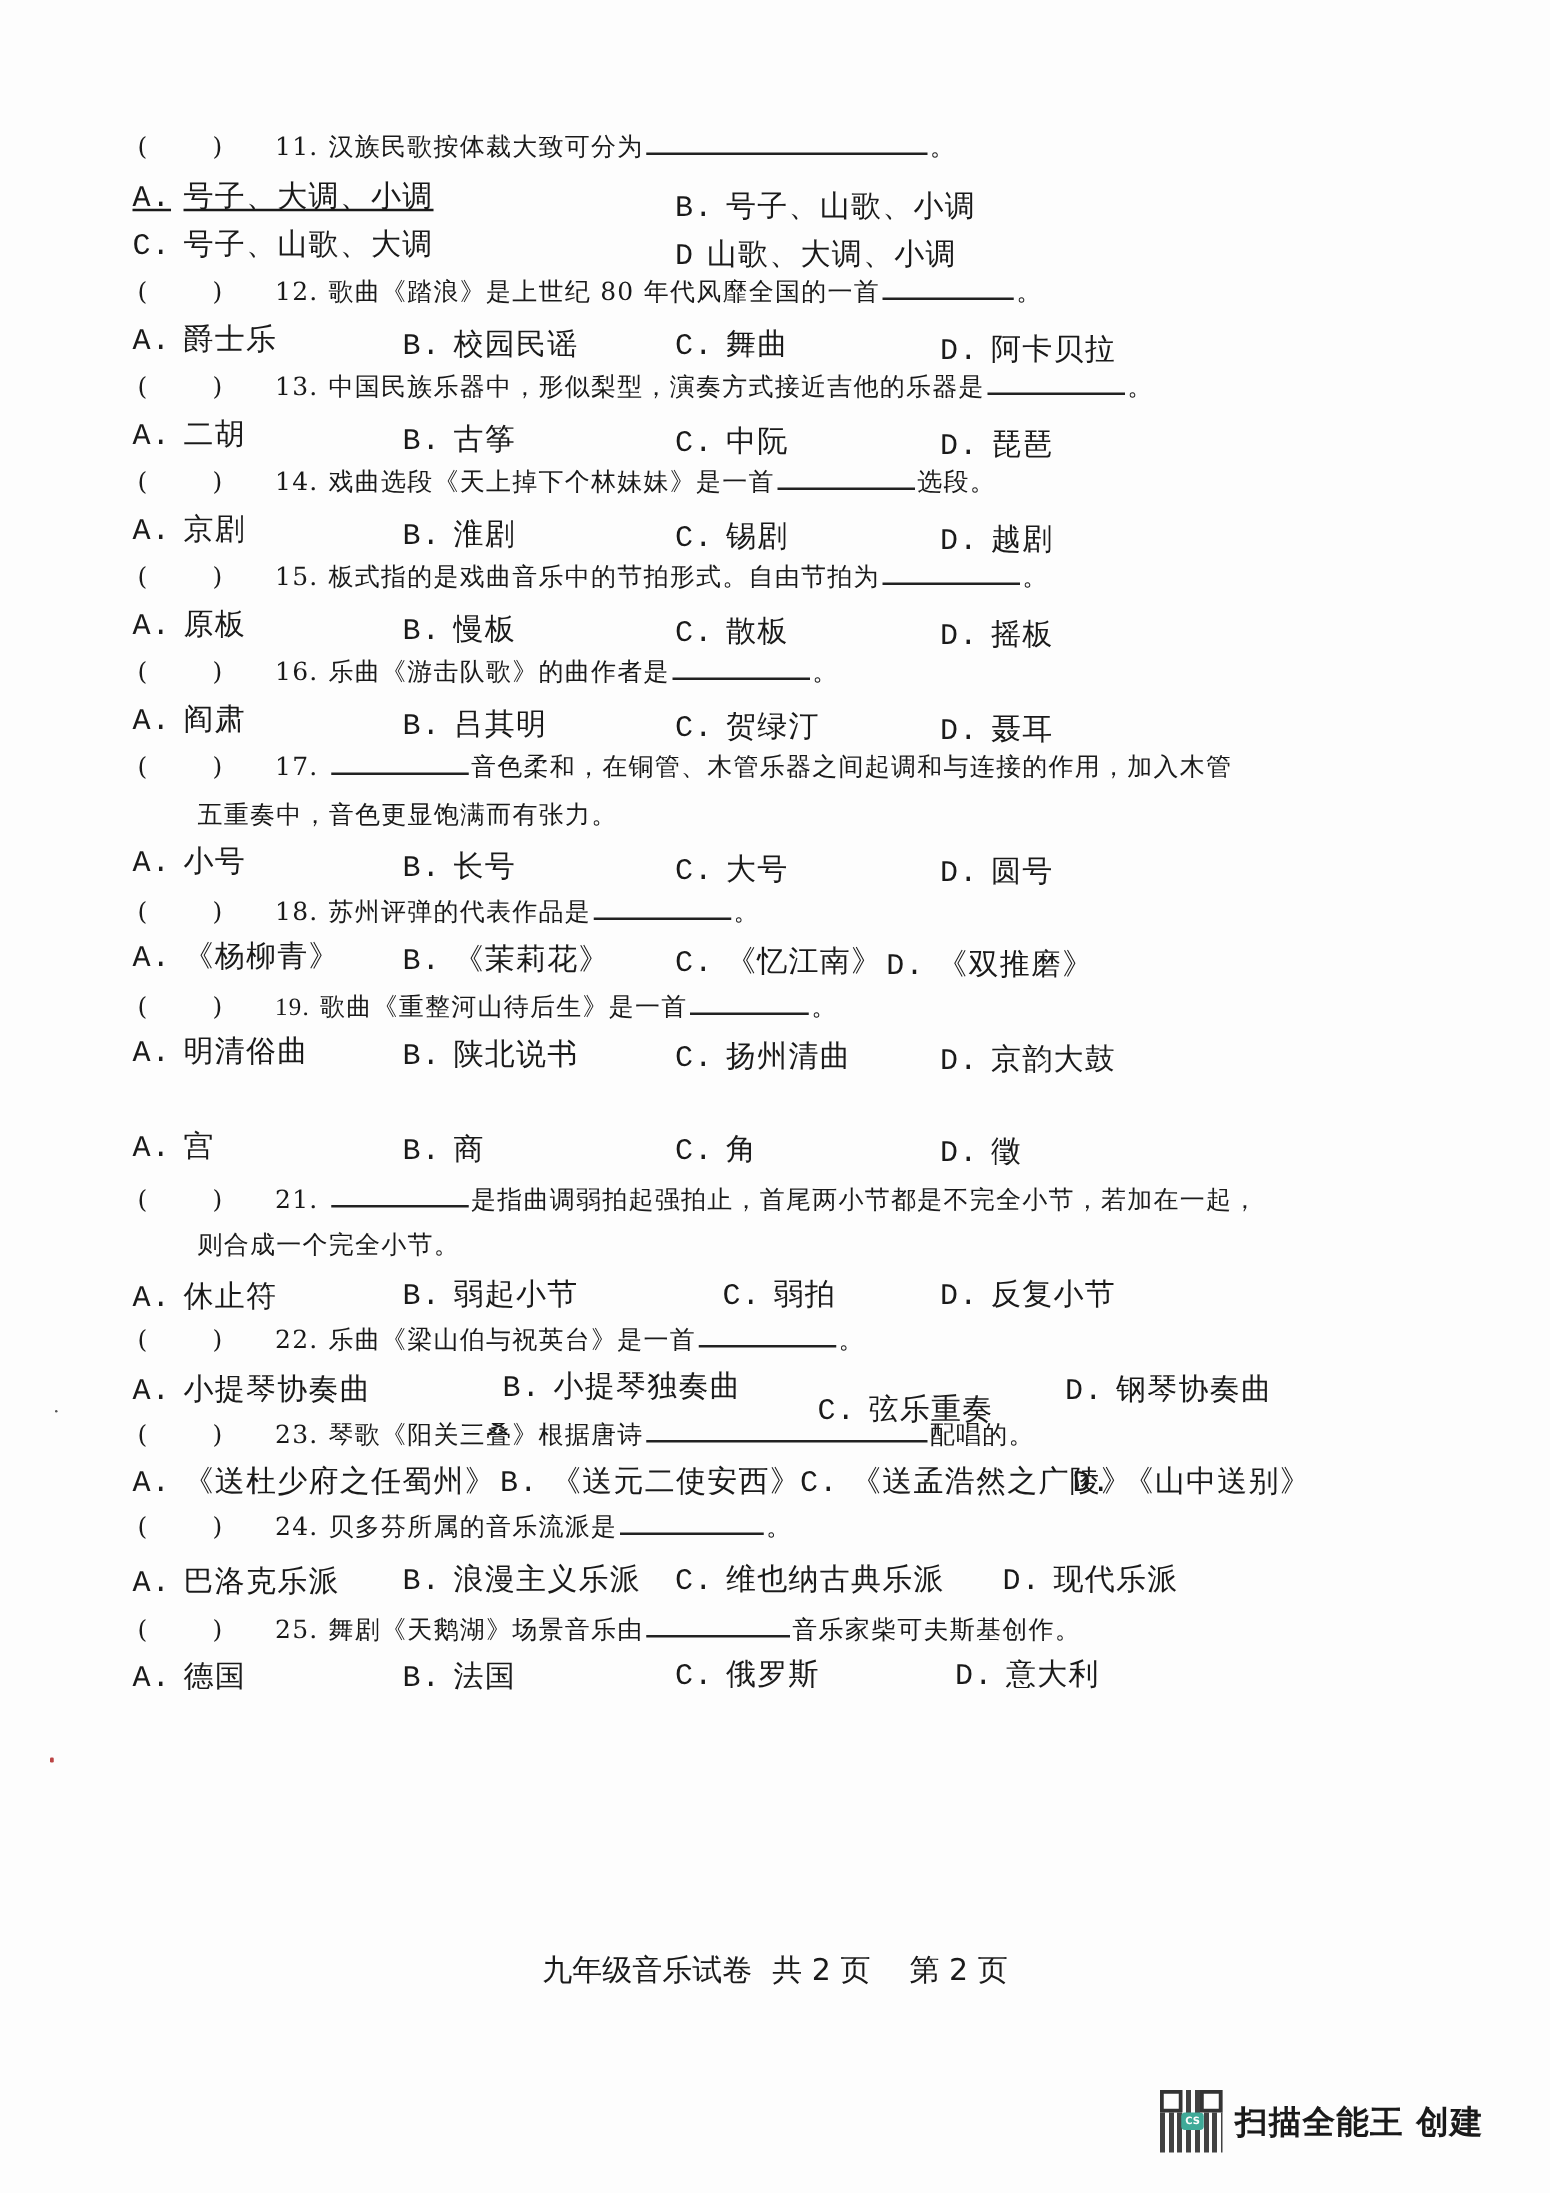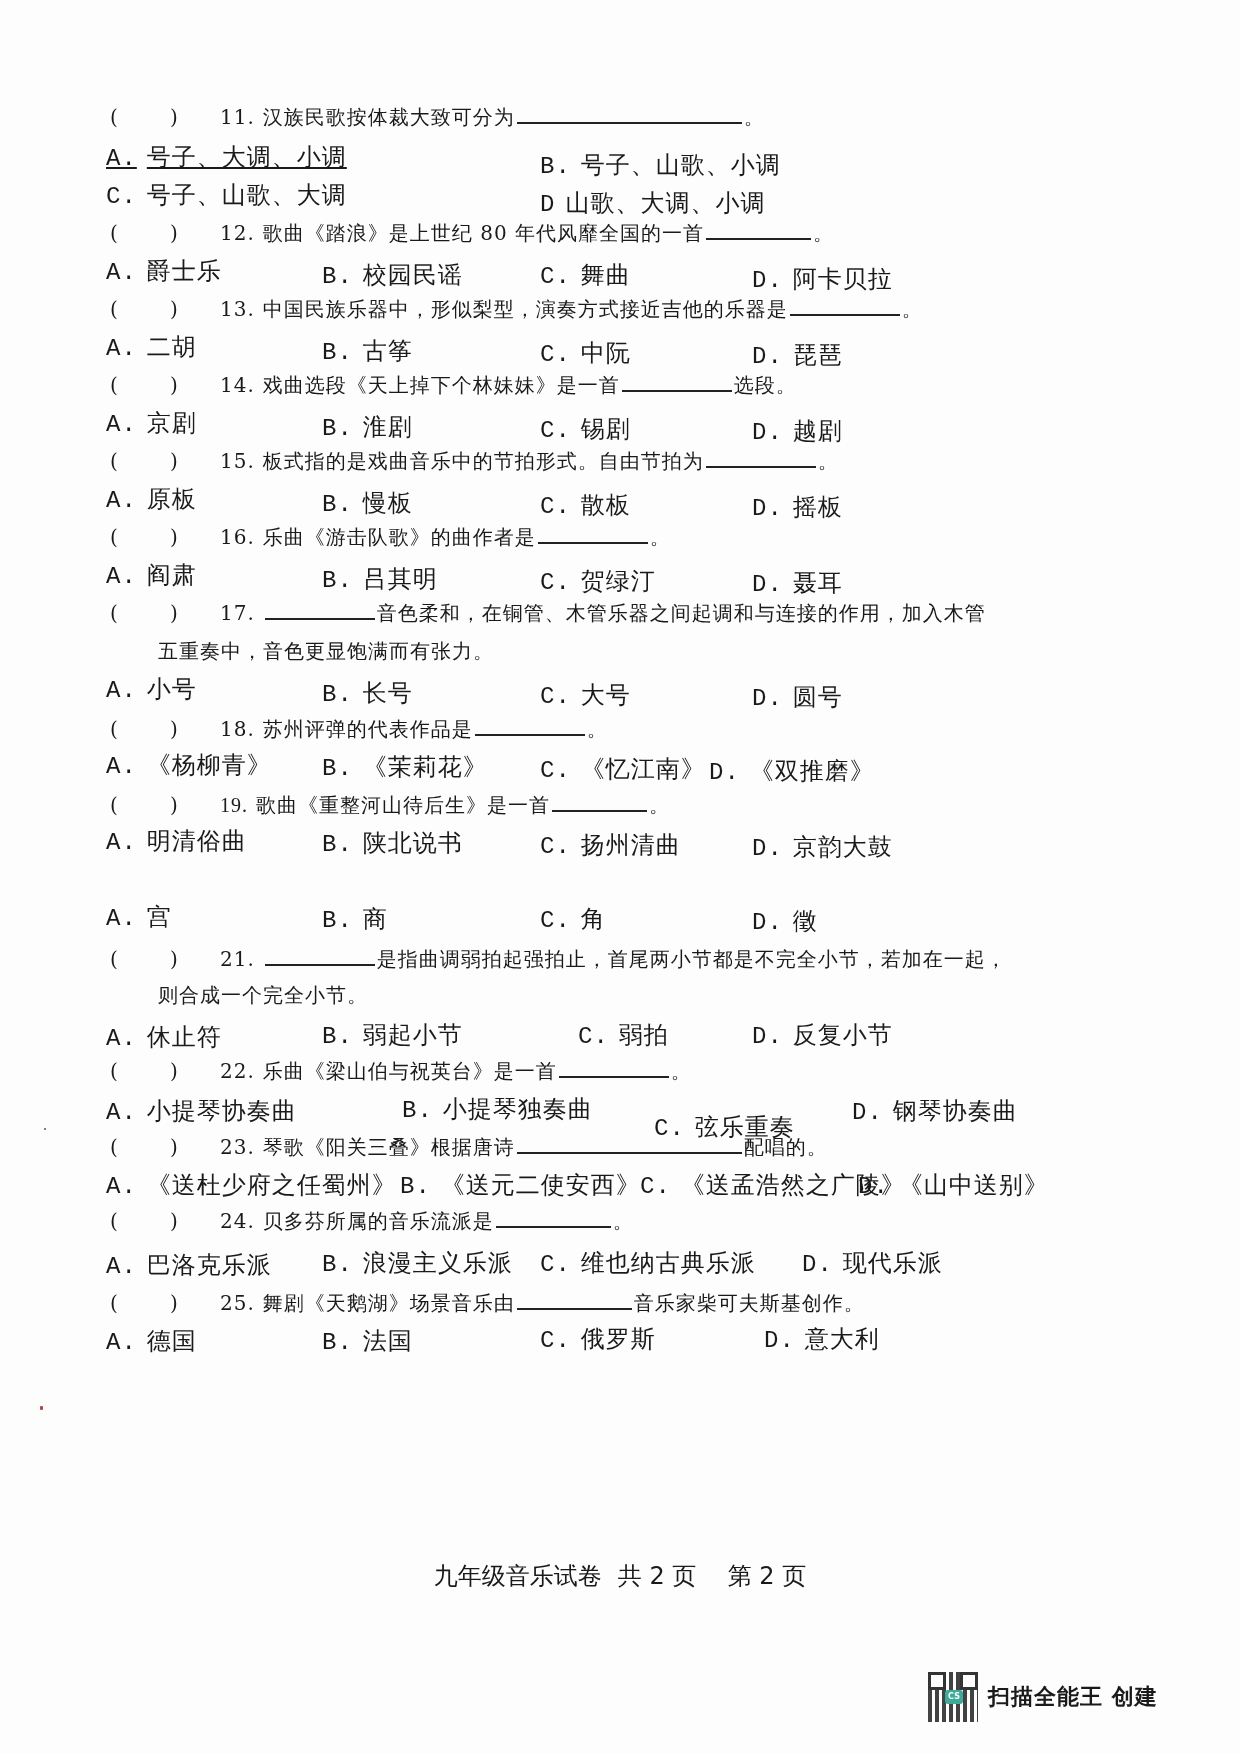--- a/index.html
+++ b/index.html
@@ -54,21 +54,21 @@
       border: 3px solid #111; background: #fff;
     }
     .qr::before { left: 0; top: 0; }
     .qr::after { right: 0; top: 0; }
     .qr .cs {
       position: absolute; left: 17px; top: 18px; width: 18px; height: 14px;
       background: #1e9c87; border-radius: 3px; color: #fff;
       font: bold 8px "DejaVu Sans", sans-serif; text-align: center; line-height: 14px;
     }
     .wm-text {
-      margin-left: 10px; font-size: 22px; font-weight: bold;
+      margin-left: 10px; font-size: 26px; font-weight: bold;
       font-family: "DejaVu Sans", "Liberation Sans", sans-serif; letter-spacing: 1px;
     }
     .speck { position: absolute; width: 3px; height: 4px; background: #b44; border-radius: 1px; }
   </style>
 </head>
 <body>
 
 <div class="page" id="page">
     <div class="line q" style="top: 100px;"><span class="paren"><span class="l">(</span><span>)</span></span><span style="margin-right: 8px;">11.</span><span>汉族民歌按体裁大致可分为</span><span class="blank" style="width: 225px;"></span><span>。</span></div>
     <div class="opt" style="left: 106px; top: 142px; text-decoration: underline;"><span class="letter">A.</span><span>号子、大调、小调</span></div>

